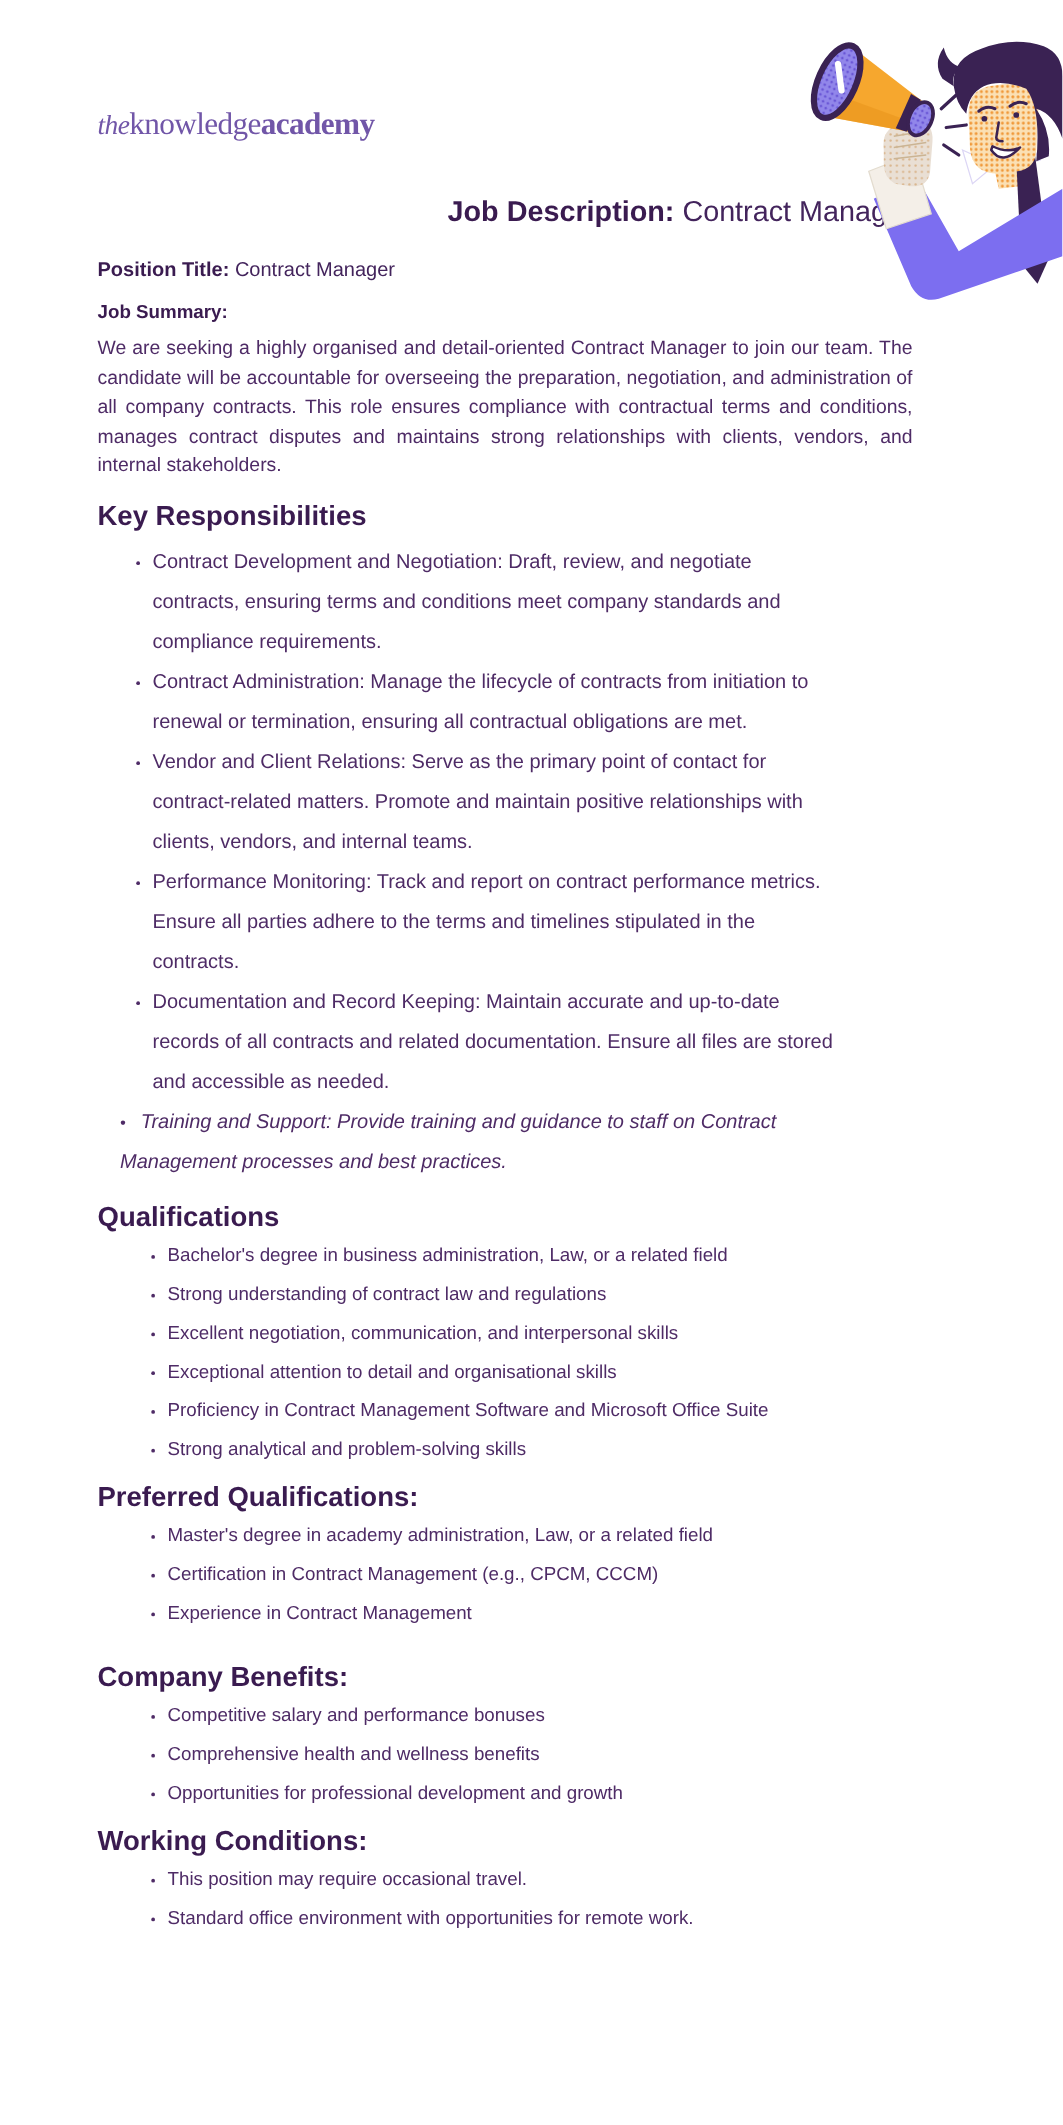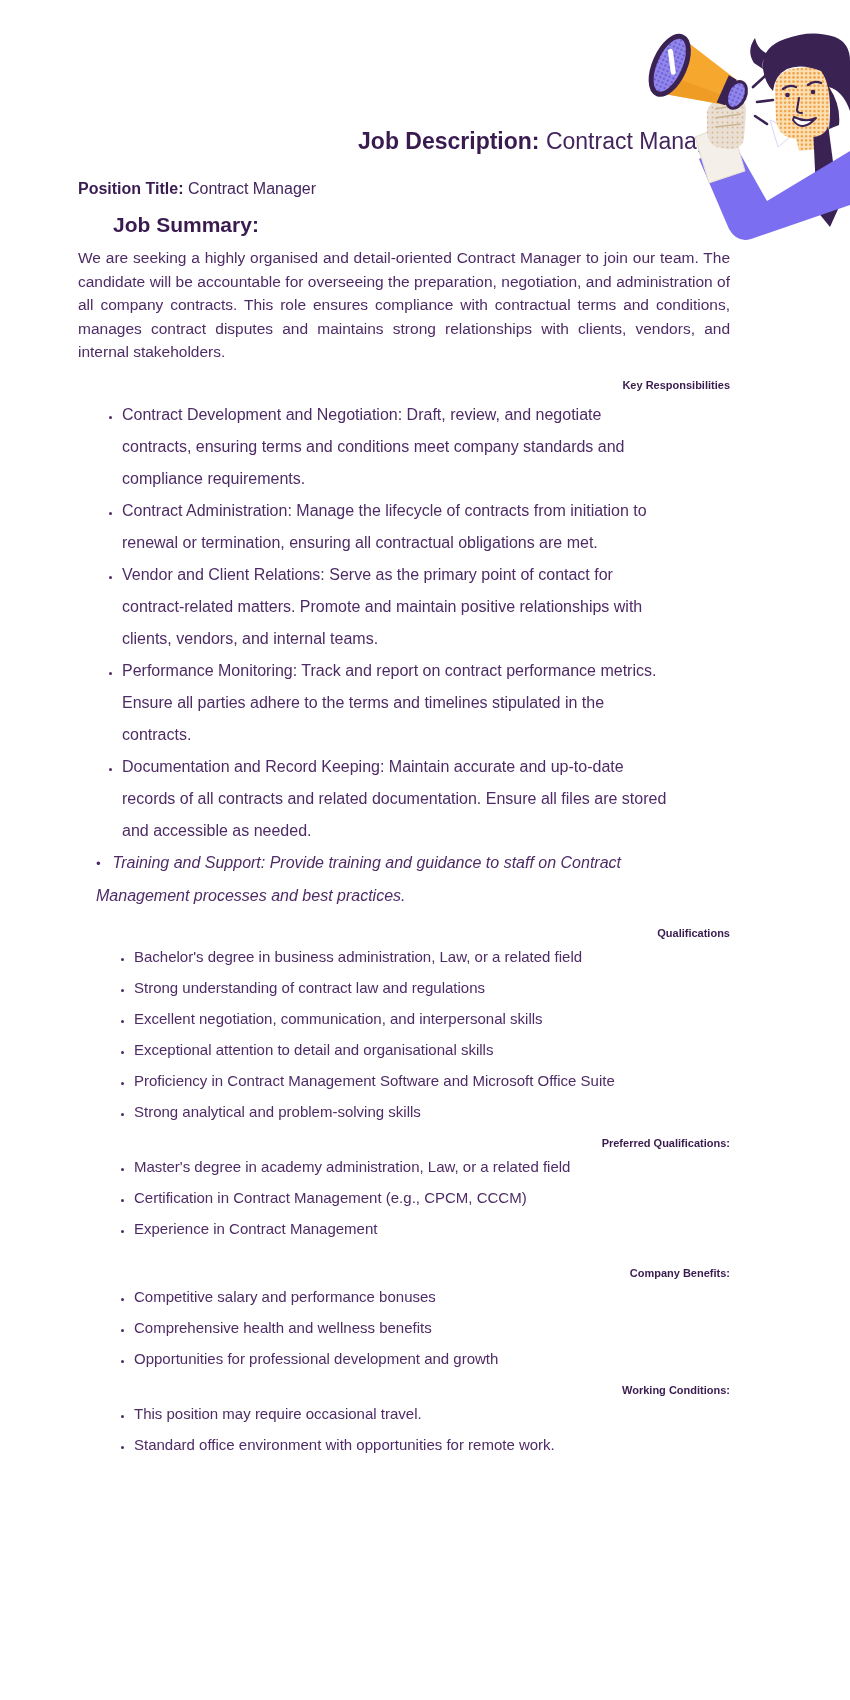--- a/index.html
+++ b/index.html
@@ -46,40 +46,38 @@
   h1 .title-value{font-weight:400;color:#43245c;}
   .field{
     margin-top:25px;
     font-size:16px;
     color:#43245c;
   }
   .field .field-label{font-weight:700;color:var(--heading);}
   
   .summary-heading{
     margin-top:15px;
-    font-size:21px;
+    font-size:15px;
     font-weight:700;
     color:var(--heading);
-    margin-left:35px;
   }
   .summary-text{
     margin-top:9px;
     width:652px;
     font-size:15.5px;
     line-height:23.5px;
     text-align:justify;
     color:var(--body);
   }
   
   .jd-section h2{
-    font-size:11px;
+    font-size:22px;
     font-weight:700;
     color:var(--heading);
     margin-top:15px;
-    text-align:right;
   }
   .jd-section.gap-lg h2{margin-top:28px;}
   .jd-section ul{
     margin-top:8px;
     list-style:disc;
   }
   .jd-section li::marker{font-size:11px;color:var(--body);}
   
   .jd-section.kr ul{
     padding-left:44px;
@@ -119,20 +117,21 @@
     right:0;
     width:235px;
     height:275px;
   }
 </style>
 </head>
 <body>
 
 <div class="page">
 
+  <div class="logo"><span class="the">the</span><span class="knowledge">knowledge</span><span class="academy">academy</span></div>
 
   <h1><span>Job Description:</span> <span class="title-value">Contract Manager</span></h1>
 
   <div class="field"><span class="field-label">Position Title:</span> <span class="field-value">Contract Manager</span></div>
 
   <div class="summary-heading">Job Summary:</div>
   <p class="summary-text">We are seeking a highly organised and detail-oriented Contract Manager to join our team. The candidate will be accountable for overseeing the preparation, negotiation, and administration of all company contracts. This role ensures compliance with contractual terms and conditions, manages contract disputes and maintains strong relationships with clients, vendors, and internal stakeholders.</p>
 
   <div id="sections">
       <section class="jd-section kr">

